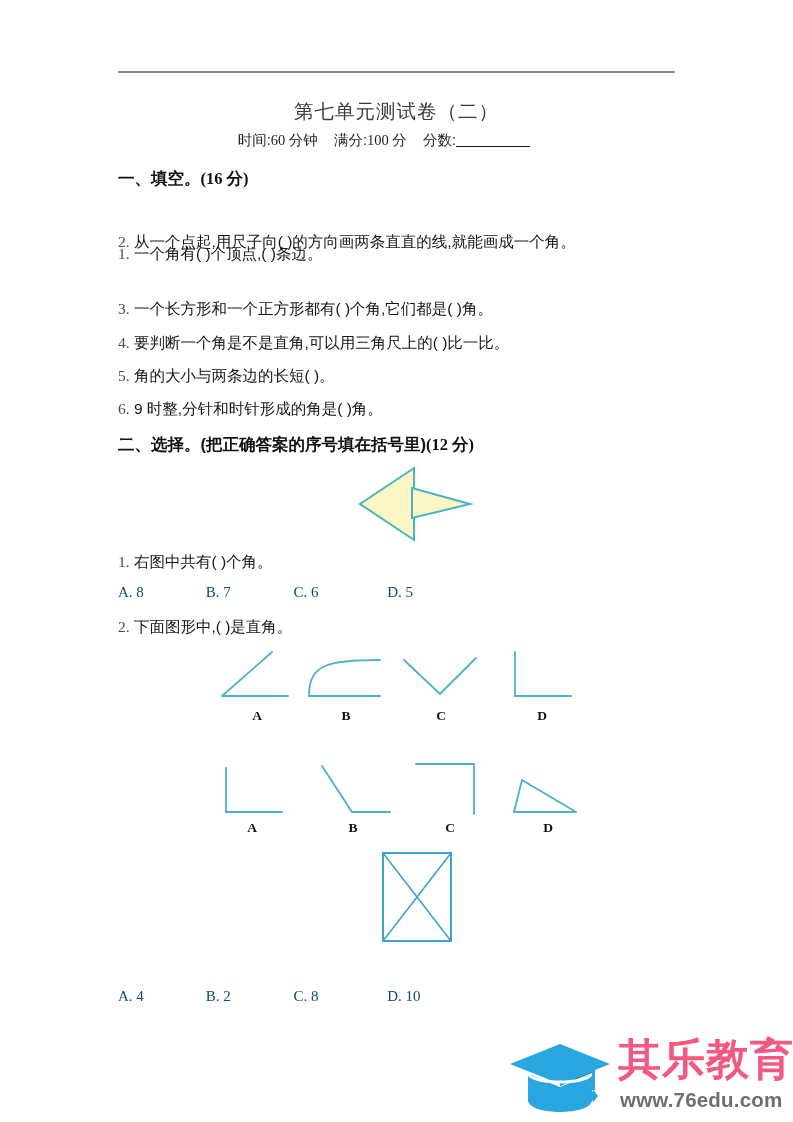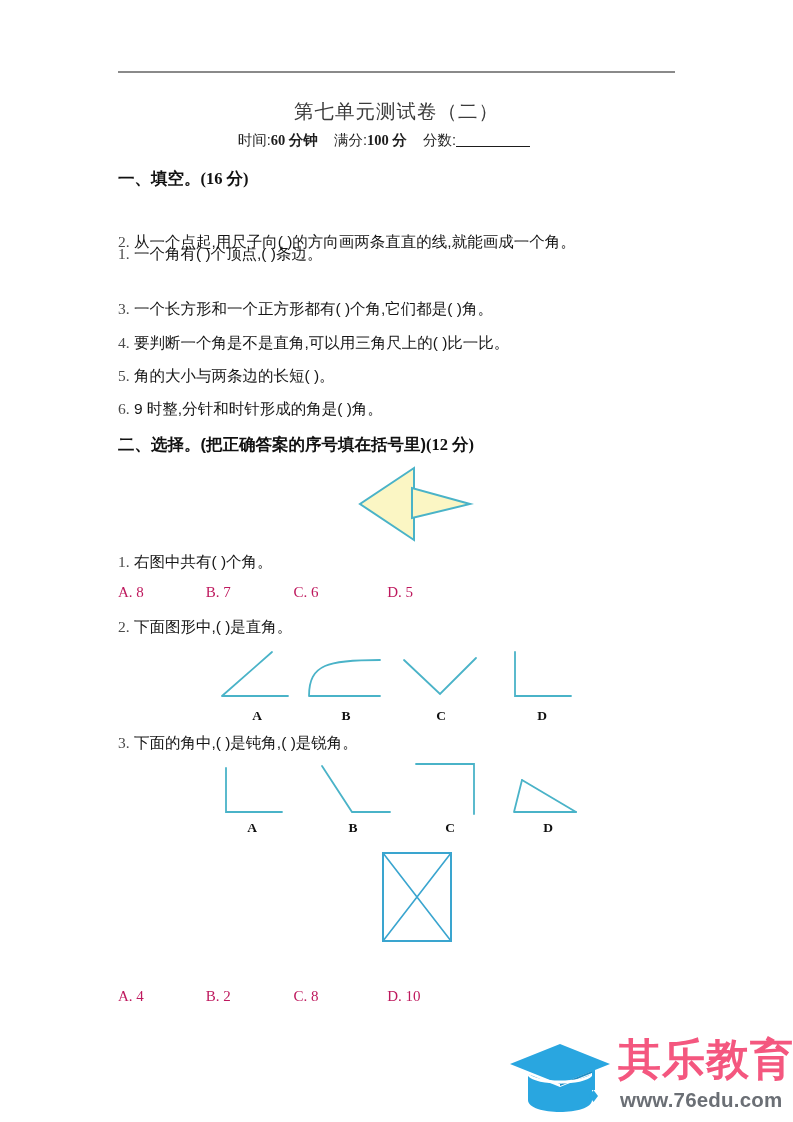--- a/index.html
+++ b/index.html
@@ -46,21 +46,20 @@
     position: absolute;
     right: 118px;
     top: 131px;
     font-size: 14.5px;
     color: #1d1d1d;
     white-space: nowrap;
     font-family: "Liberation Sans", sans-serif;
   }
   .meta-line .num {
     font-family: "Liberation Serif", "DejaVu Serif", serif;
-    font-weight: bold;
   }
   .score-blank {
     display: inline-block;
     width: 74px;
     border-bottom: 1.5px solid #1d1d1d;
     height: 14px;
     vertical-align: -2px;
   }
 
   
@@ -91,21 +90,21 @@
     color: #4a4a4a;
   }
   .q.wrap {
     white-space: normal;
     width: 560px;
   }
   .opts {
     position: absolute;
     left: 118px;
     font-size: 15px;
-    color: #be185d;
+    color: #0c4a6e;
     font-family: "Liberation Serif", "DejaVu Serif", serif;
     white-space: nowrap;
   }
   .opts span.opt {
     display: inline-block;
   }
 
   
   .fig {
     position: absolute;
@@ -248,24 +247,20 @@
   <svg class="fig" style="left:400px; top:648px;" width="82" height="58" viewBox="0 0 82 58">
     <path d="M4,12 L40,46 L76,10" stroke="#4ab3c8" stroke-width="1.8" fill="none" stroke-linecap="round"></path>
   </svg>
   <div class="fig-label" style="left:400px; top:708px; width:82px;">C</div>
 
   <svg class="fig" style="left:505px; top:648px;" width="74" height="58" viewBox="0 0 74 58">
     <path d="M10,4 L10,48 L66,48" stroke="#4ab3c8" stroke-width="1.8" fill="none" stroke-linecap="round"></path>
   </svg>
   <div class="fig-label" style="left:505px; top:708px; width:74px;">D</div>
 
-  <div class="q" style="top:733px;">
-    <span class="idx">3.</span>
-    <span>下面的角中,(        )是钝角,(        )是锐角。</span>
-  </div>
 
   <svg class="fig" style="left:214px; top:762px;" width="76" height="58" viewBox="0 0 76 58">
     <path d="M12,6 L12,50 L68,50" stroke="#4ab3c8" stroke-width="1.8" fill="none" stroke-linecap="round"></path>
   </svg>
   <div class="fig-label" style="left:214px; top:820px; width:76px;">A</div>
 
   <svg class="fig" style="left:310px; top:762px;" width="86" height="58" viewBox="0 0 86 58">
     <path d="M12,4 L42,50 L80,50" stroke="#4ab3c8" stroke-width="1.8" fill="none" stroke-linecap="round"></path>
   </svg>
   <div class="fig-label" style="left:310px; top:820px; width:86px;">B</div>

